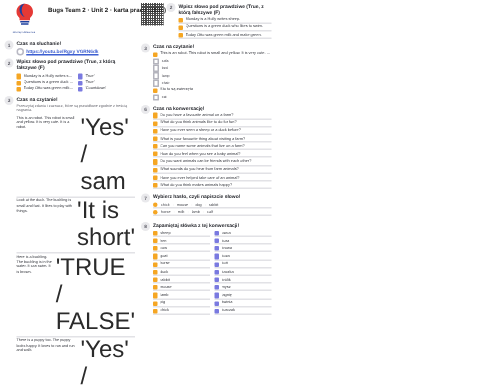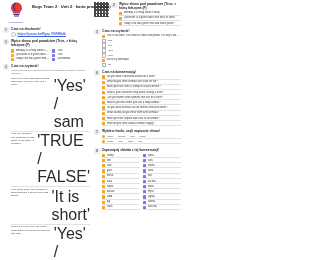--- a/index.html
+++ b/index.html
@@ -147,26 +147,26 @@
     <div class="sec">
       <div class="num">3</div>
       <div class="secbody">
         <div class="sec-title">Czas na czytanie!</div>
         <div class="sec-sub">Przeczytaj zdania i zaznacz, które są prawidłowe zgodnie z treścią nagrania.</div>
         <div class="qa rule">
           <div class="q">This is an robot. This robot is small and yellow. It is very cute. It is a robot.</div>
           <div class="a">'Yes' / sam</div>
         </div>
         <div class="qa rule">
+          <div class="q">Look at the duck. The buckling is small and fast. It likes to play with things.</div>
+          <div class="a">'It is short'</div>
+        </div>
+        <div class="qa rule">
           <div class="q">Here is a buckling. The buckling is in the water. It can swim. It is brown.</div>
           <div class="a">'TRUE / FALSE'</div>
-        </div>
-        <div class="qa rule">
-          <div class="q">Look at the duck. The buckling is small and fast. It likes to play with things.</div>
-          <div class="a">'It is short'</div>
         </div>
         <div class="qa rule">
           <div class="q">There is a puppy too. The puppy looks happy. It loves to run and run and walk.</div>
           <div class="a">'Yes' / short / ride it</div>
         </div>
       </div>
     </div>
 
     <div class="grow"></div>
   </div>

